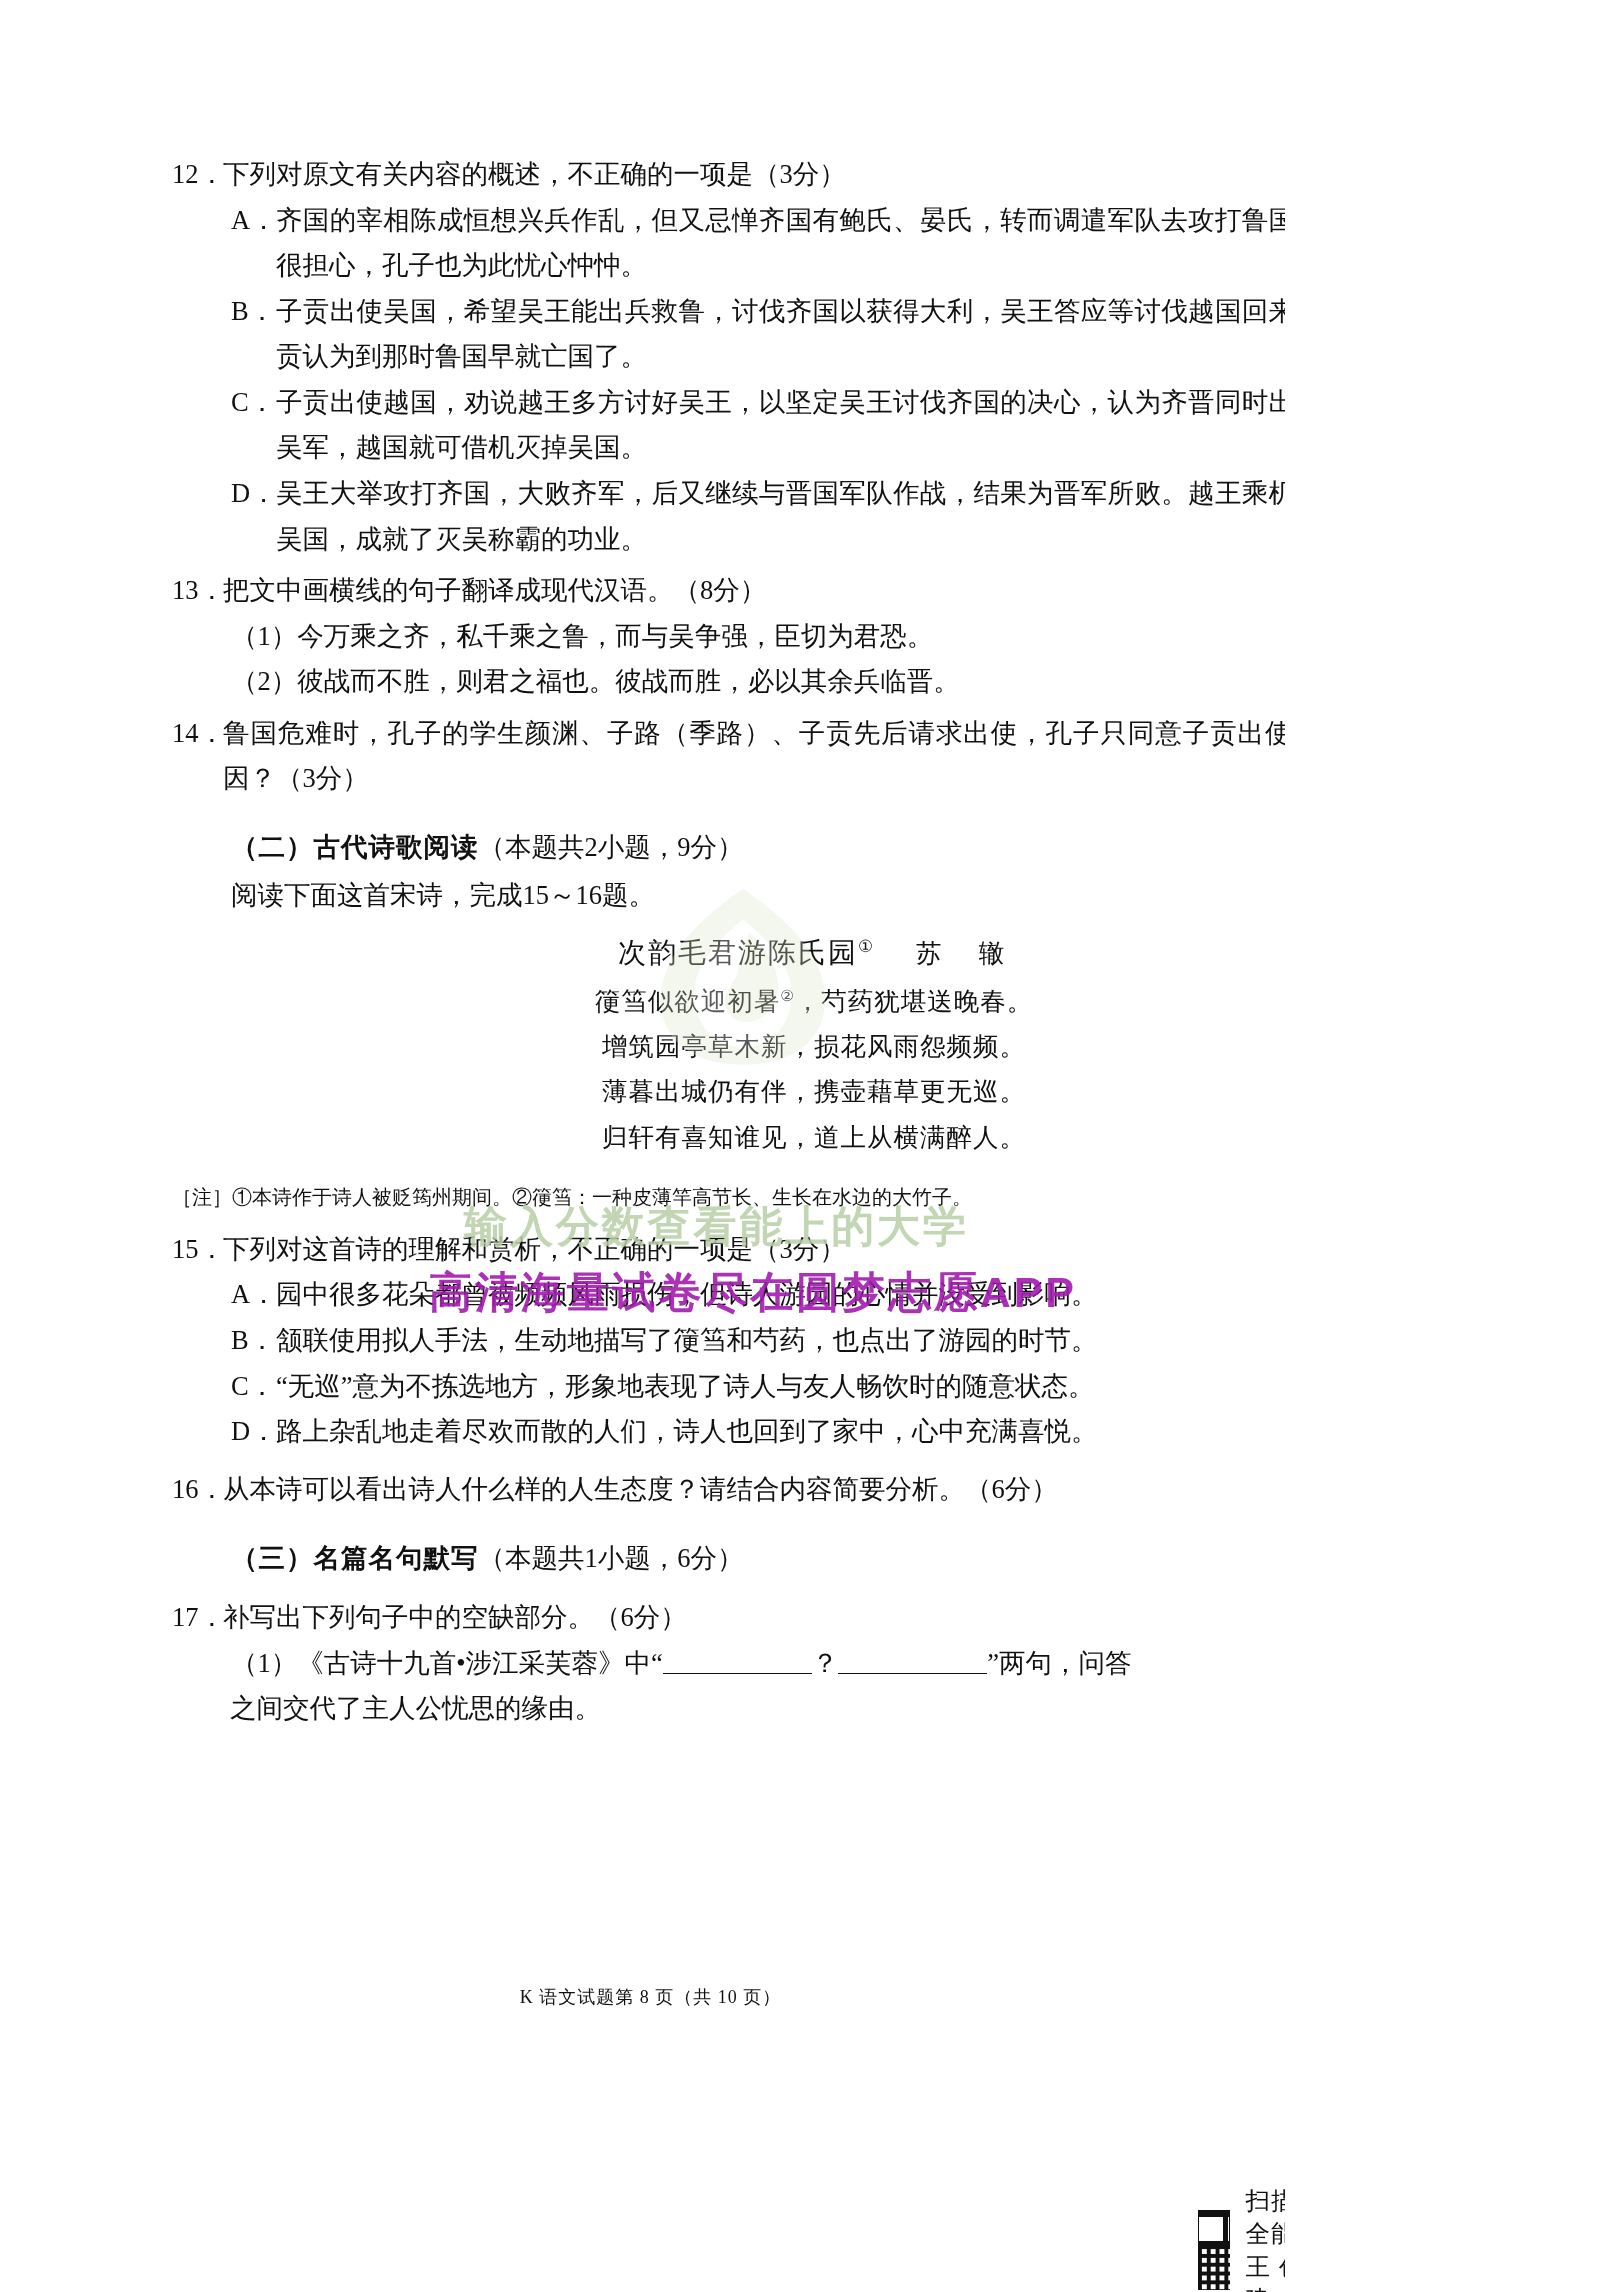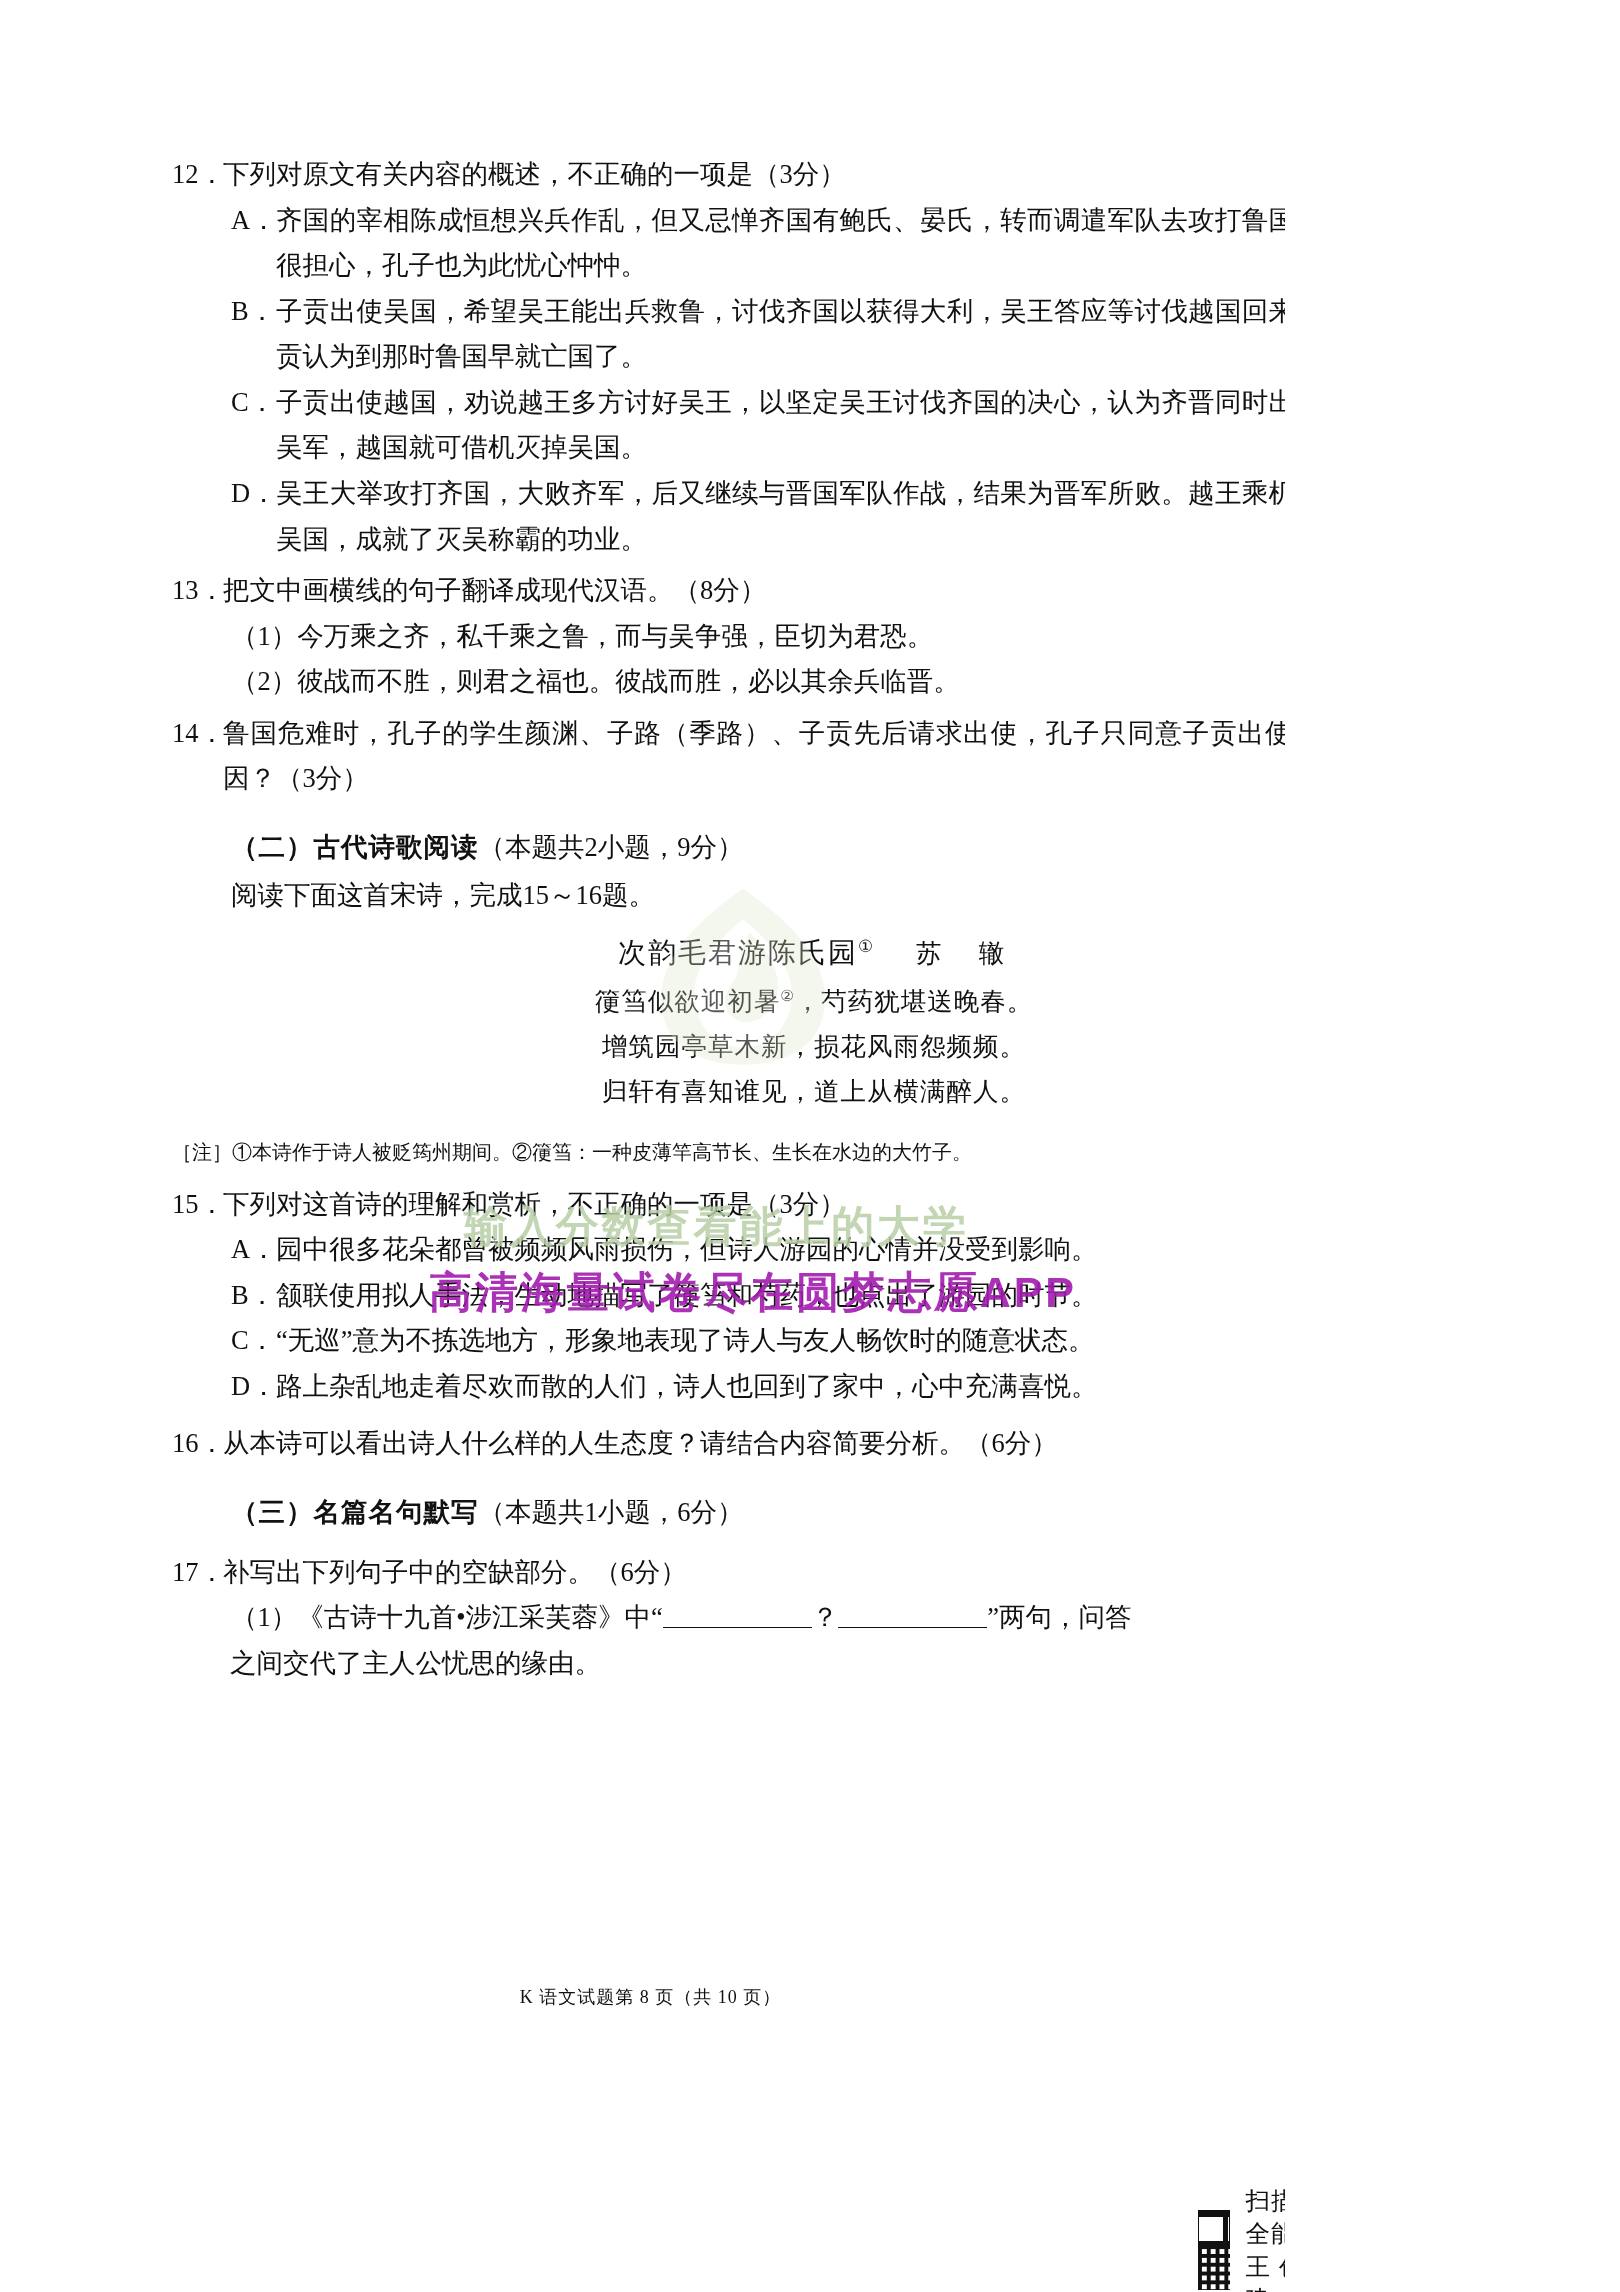--- a/index.html
+++ b/index.html
@@ -249,20 +249,21 @@
     <div class="indent-line">阅读下面这首宋诗，完成15～16题。</div>
 
     <div class="poem">
       <div class="poem-title">
         <span>次韵毛君游陈氏园</span><sup>①</sup><span class="poem-author">苏　辙</span>
       </div>
       <div class="poem-line">
         <span>箯筜似欲迎初暑</span><sup>②</sup><span>，芍药犹堪送晚春。</span>
       </div>
       <div class="poem-line">增筑园亭草木新，损花风雨怨频频。</div>
+      <div class="poem-line">薄暮出城仍有伴，携壶藉草更无巡。</div>
       <div class="poem-line">归轩有喜知谁见，道上从横满醉人。</div>
     </div>
     <div class="note">［注］①本诗作于诗人被贬筠州期间。②箯筜：一种皮薄竿高节长、生长在水边的大竹子。</div>
 
     <div class="q-block" style="margin-top:13.7px;">
       <div class="q-line">
         <span class="q-num">15．</span>
         <span class="q-text">下列对这首诗的理解和赏析，不正确的一项是（3分）</span>
       </div>
       <div class="opt-line">

